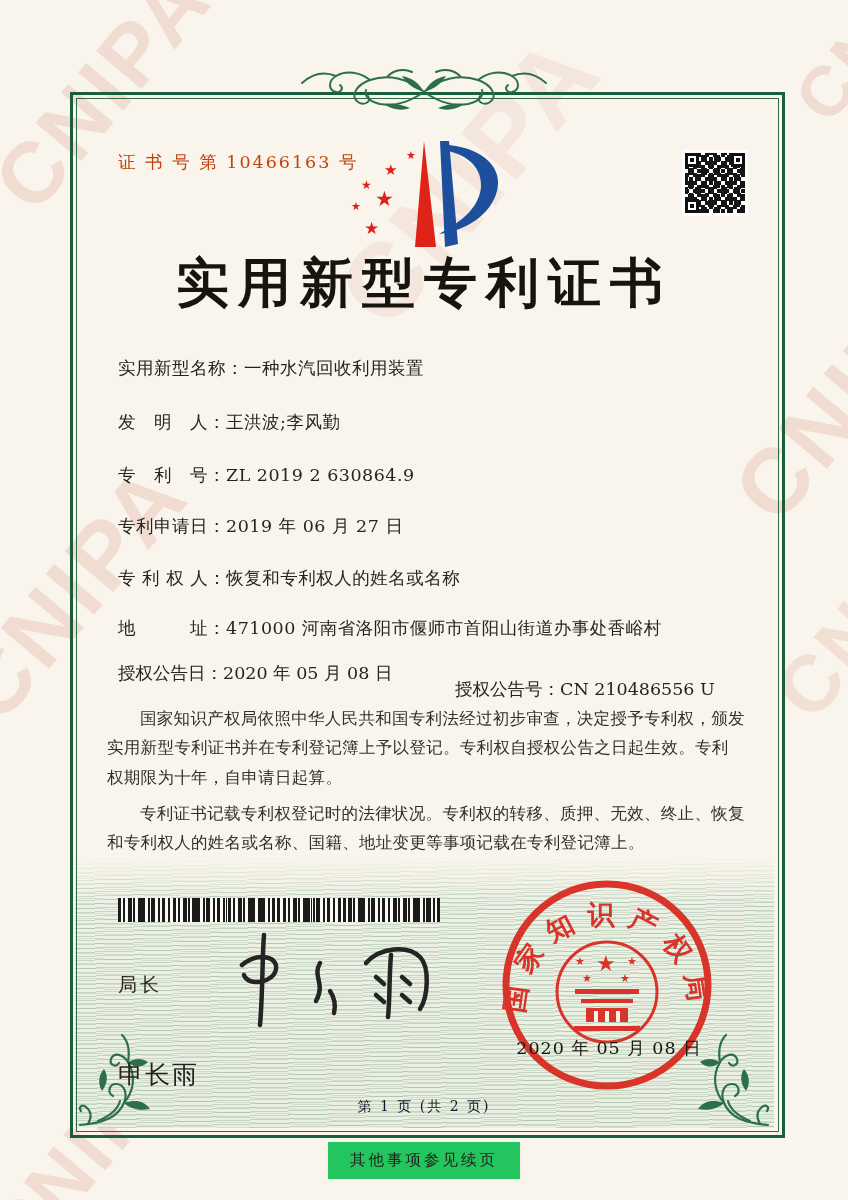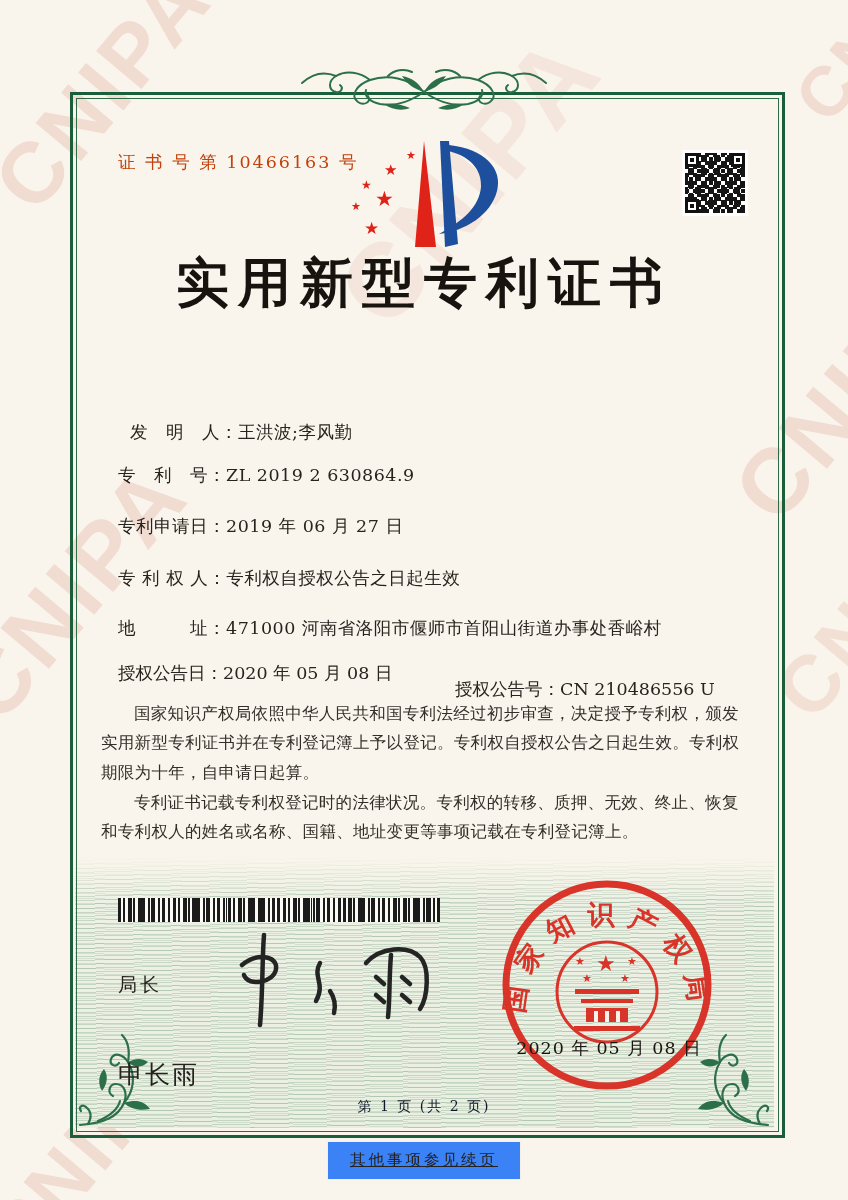--- a/index.html
+++ b/index.html
@@ -43,47 +43,47 @@
       background-size:8px 8px, 13px 13px;background-position:0 0,3px 2px;}
   .finder{position:absolute;width:14px;height:14px;border:3px solid #111;background:#fff;box-sizing:border-box;}
   .finder::after{content:"";position:absolute;left:2px;top:2px;width:4px;height:4px;background:#111;}
   .finder.tl{left:3px;top:3px;} .finder.tr{right:3px;top:3px;} .finder.bl{left:3px;bottom:3px;}
 
   .title{position:absolute;left:0;top:248px;width:100%;text-align:center;
          font-size:53px;font-weight:bold;color:#171410;letter-spacing:9px;}
 
   
   .field{position:absolute;left:118px;width:620px;font-size:17.5px;color:#28231f;letter-spacing:.5px;}
-  .f0{top:356px;} .f1{top:420px;margin-left:12px;} .f2{top:463px;} .f3{top:514px;} .f4{top:566px;} .f5{top:616px;}
+  .f0{top:356px;} .f1{top:410px;} .f2{top:463px;} .f3{top:514px;} .f4{top:566px;} .f5{top:616px;}
   .grant-row{position:absolute;left:118px;top:661px;width:620px;font-size:17.5px;color:#28231f;}
   .grant-no{position:absolute;left:337px;top:16px;}
 
   .paras{position:absolute;left:100px;top:698px;width:652px;font-size:16.5px;
          color:#332e29;line-height:1.78;}
-  .paras p{margin:1px;text-indent:2em;letter-spacing:.3px;}
+  .paras p{margin:7px;text-indent:2em;letter-spacing:.3px;font-family:Liberation Mono, monospace;}
 
   
   .barcode{position:absolute;left:118px;top:898px;width:322px;height:24px;background:#fbfaf5;
       background-image:
         repeating-linear-gradient(90deg,#1b1b1b 0 2px, rgba(0,0,0,0) 2px 5px),
         repeating-linear-gradient(90deg,#1b1b1b 0 3px, rgba(0,0,0,0) 3px 11px),
         repeating-linear-gradient(90deg, rgba(0,0,0,0) 0 6px, #1b1b1b 6px 7px, rgba(0,0,0,0) 7px 17px);}
   .officer-title{position:absolute;left:118px;top:972px;font-size:19px;color:#25211d;letter-spacing:3px;}
   .officer-name{position:absolute;left:118px;top:1058px;font-size:25px;color:#25211d;letter-spacing:2px;}
   .signature{position:absolute;left:228px;top:925px;width:230px;height:112px;}
 
   .seal{position:absolute;left:498px;top:876px;width:218px;height:218px;}
   .seal-date{position:absolute;left:503px;top:1036px;width:212px;text-align:center;
              font-size:17.5px;color:#18150f;letter-spacing:1px;}
 
   .page-indicator{position:absolute;left:0;top:1098px;width:100%;text-align:center;
                   font-size:14px;color:#0f172a;letter-spacing:2px;}
   .footer-note{position:absolute;left:50%;top:1142px;transform:translateX(-50%);
-               background:#3b82f6;padding:8px 22px;font-size:15.5px;color:#25211d;
-               letter-spacing:3px;box-shadow:0 0 0 1px rgba(0,0,0,0.02);text-decoration:underline;}
+               background:#22c55e;padding:8px 22px;font-size:15.5px;color:#25211d;
+               letter-spacing:3px;box-shadow:0 0 0 1px rgba(0,0,0,0.02);}
 </style>
 </head>
 <body>
 
 <div class="page">
 
   <div class="wm" style="left:-38px;top:40px;font-size:86px;">CNIPA</div>
   <div class="wm" style="left:768px;top:-18px;font-size:70px;">CNIPA</div>
   <div class="wm" style="left:300px;top:120px;font-size:105px;color:rgba(236,209,199,.42);">CNIPA</div>
   <div class="wm" style="left:700px;top:340px;font-size:92px;">CNIPA</div>
@@ -160,24 +160,25 @@
 
   <div class="qr">
     <div class="modules"></div>
     <div class="finder tl"></div>
     <div class="finder tr"></div>
     <div class="finder bl"></div>
   </div>
 
   <div class="title">实用新型专利证书</div>
 
+  <div class="field f0"><span>实用新型名称：</span><span>一种水汽回收利用装置</span></div>
   <div class="field f1"><span>发　明　人：</span><span>王洪波;李风勤</span></div>
   <div class="field f2"><span>专　利　号：</span><span>ZL 2019 2 630864.9</span></div>
   <div class="field f3"><span>专利申请日：</span><span>2019 年 06 月 27 日</span></div>
-  <div class="field f4"><span>专 利 权 人：</span><span>专利权自授权公告之日起生效</span></div>
+  <div class="field f4"><span>专 利 权 人：</span><span>恢复和专利权人的姓名或名称</span></div>
   <div class="field f5"><span>地　　　址：</span><span>471000 河南省洛阳市偃师市首阳山街道办事处香峪村</span></div>
 
   <div class="grant-row">
     <span>授权公告日：</span><span>2020 年 05 月 08 日</span>
     <span class="grant-no"><span>授权公告号：</span><span>CN 210486556 U</span></span>
   </div>
 
   <div class="paras">
     <p>国家知识产权局依照中华人民共和国专利法经过初步审查，决定授予专利权，颁发实用新型专利证书并在专利登记簿上予以登记。专利权自授权公告之日起生效。专利权期限为十年，自申请日起算。</p>
     <p>专利证书记载专利权登记时的法律状况。专利权的转移、质押、无效、终止、恢复和专利权人的姓名或名称、国籍、地址变更等事项记载在专利登记簿上。</p>

